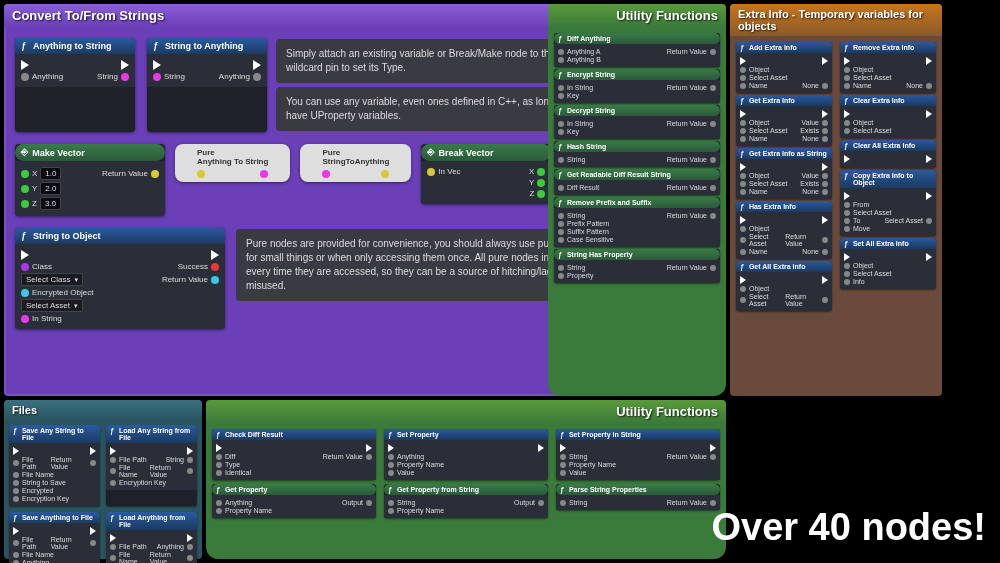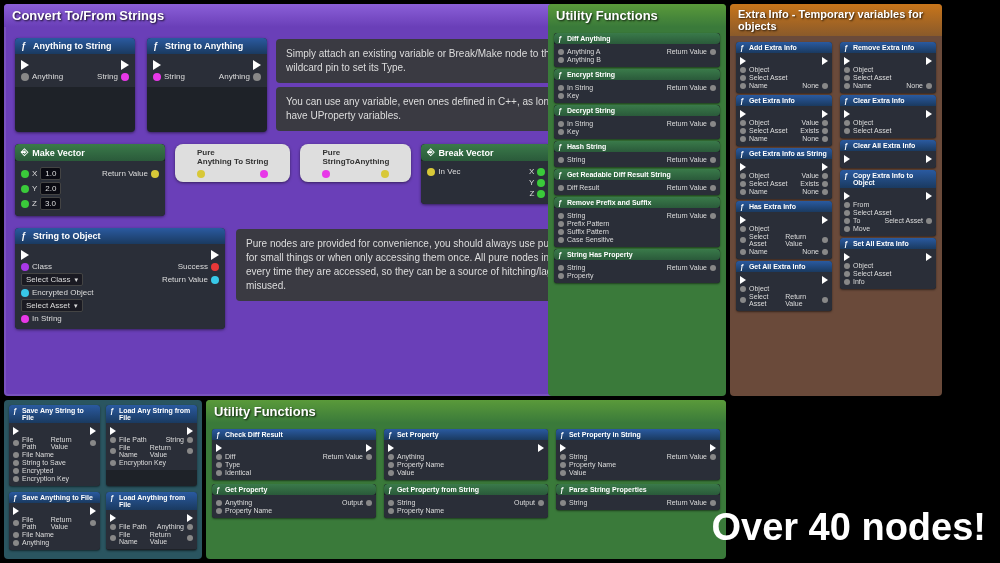--- a/index.html
+++ b/index.html
@@ -6,21 +6,21 @@
 body { background: #000; width: 1000px; height: 563px; overflow: hidden; position: relative; font-size: 9px; color: #ddd; }
 
 .panel { position: absolute; }
 .panel-header { font-weight: bold; font-size: 13px; padding: 4px 8px; text-shadow: 1px 1px 2px rgba(0,0,0,0.8); color: #fff; }
 
 
 .purple { background: #6a3fb8; border-radius: 4px; box-shadow: inset 0 0 0 2px rgba(255,255,255,0.1); }
 .purple .panel-header { background: linear-gradient(#8b5fd8, #6a3fb8); border-radius: 4px 4px 0 0; }
 
 
-.green { background: #3a7a3a; border-radius: 4px; }
+.green { background: #3a7a3a; border-radius: 12px; text-align: right; }
 .green .panel-header { background: linear-gradient(#5a9a3a, #3a7a3a); border-radius: 4px 4px 0 0; color: #fff; }
 
 
 .orange { background: #6a4a3a; border-radius: 4px; }
 .orange .panel-header { background: linear-gradient(#c8751a, #8a5a2a); border-radius: 4px 4px 0 0; }
 
 
 .teal { background: #2a5560; border-radius: 4px; }
 .teal .panel-header { background: linear-gradient(#3a7080, #2a5560); border-radius: 4px 4px 0 0; font-size: 11px; }
 
@@ -622,20 +622,21 @@
               <span class="pin"><span class="pin-dot c-gray"></span>Info</span>
               <span class="pin"></span>
             </div>
           </div>
         </div>
       </div>
   </div>
 </div>
 
 <div class="panel teal" style="left:4px; top:400px; width:198px; height:159px;">
+  <div class="panel-header">Files</div>
   <div class="panel-body" id="files-body" style="display:grid; grid-template-columns:1fr 1fr; gap:2px; padding:3px; font-size:6px;">
       <div class="snode">
         <div class="snode-hdr blue">
           <span class="ficon"></span>
           <span>Save Any String to File</span>
         </div>
         <div class="snode-body">
           <div class="srow">
             <span class="pin-exec"></span>
             <span class="pin-exec"></span>

